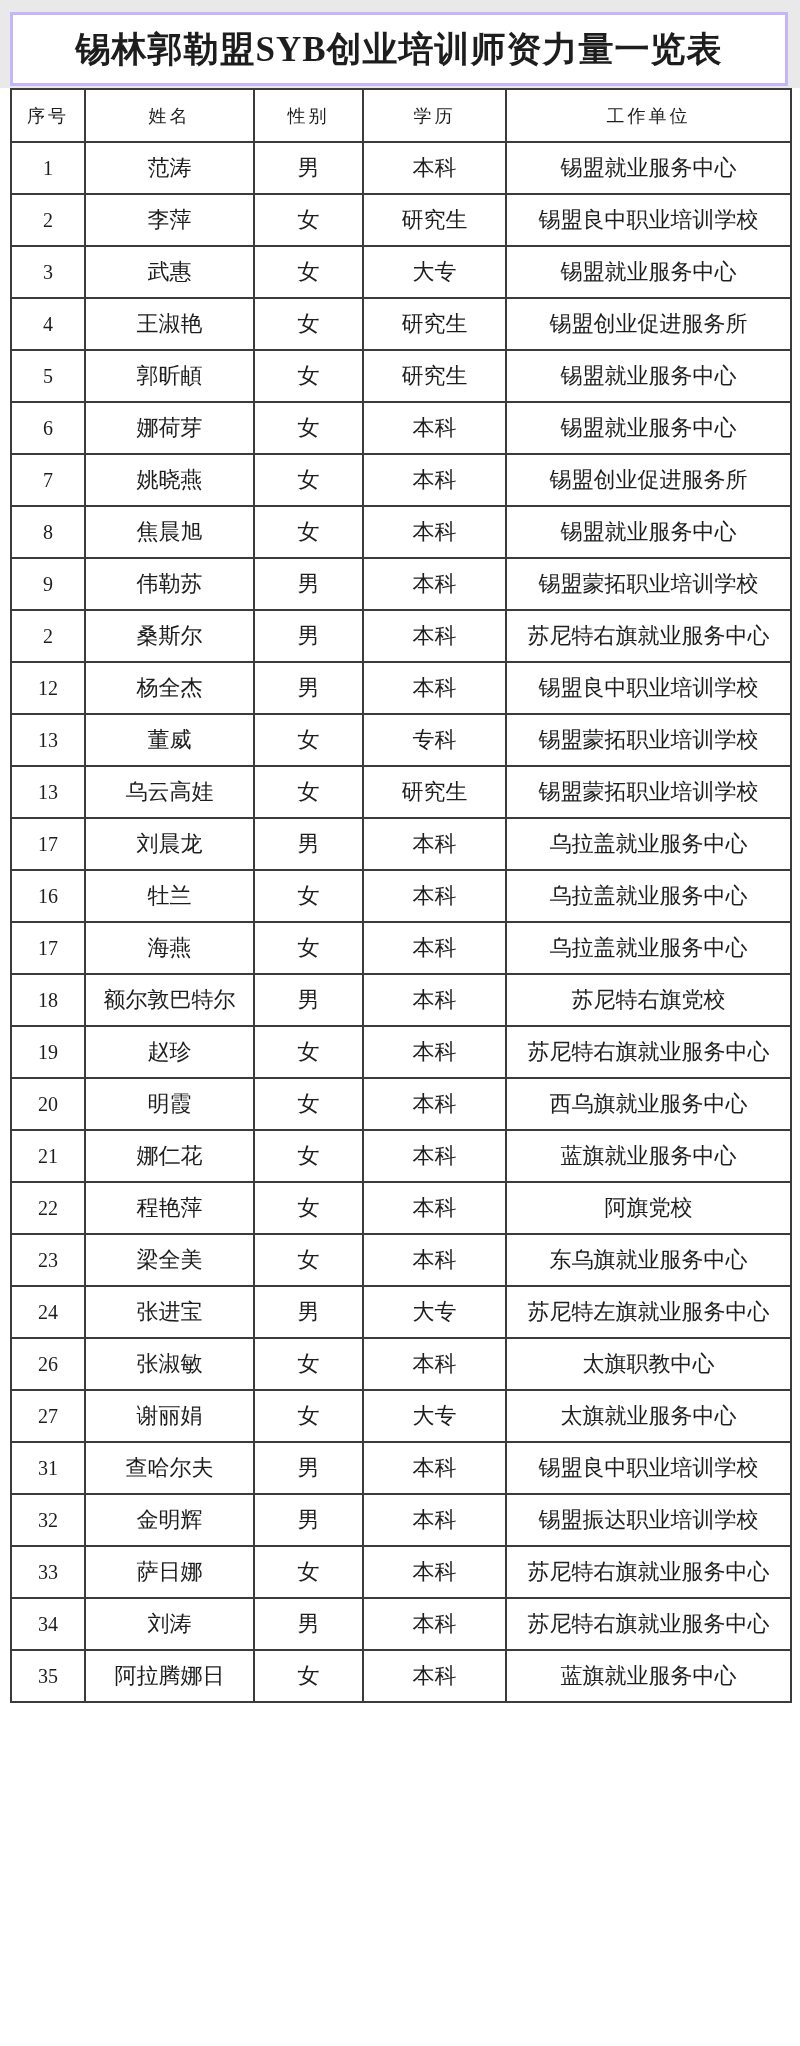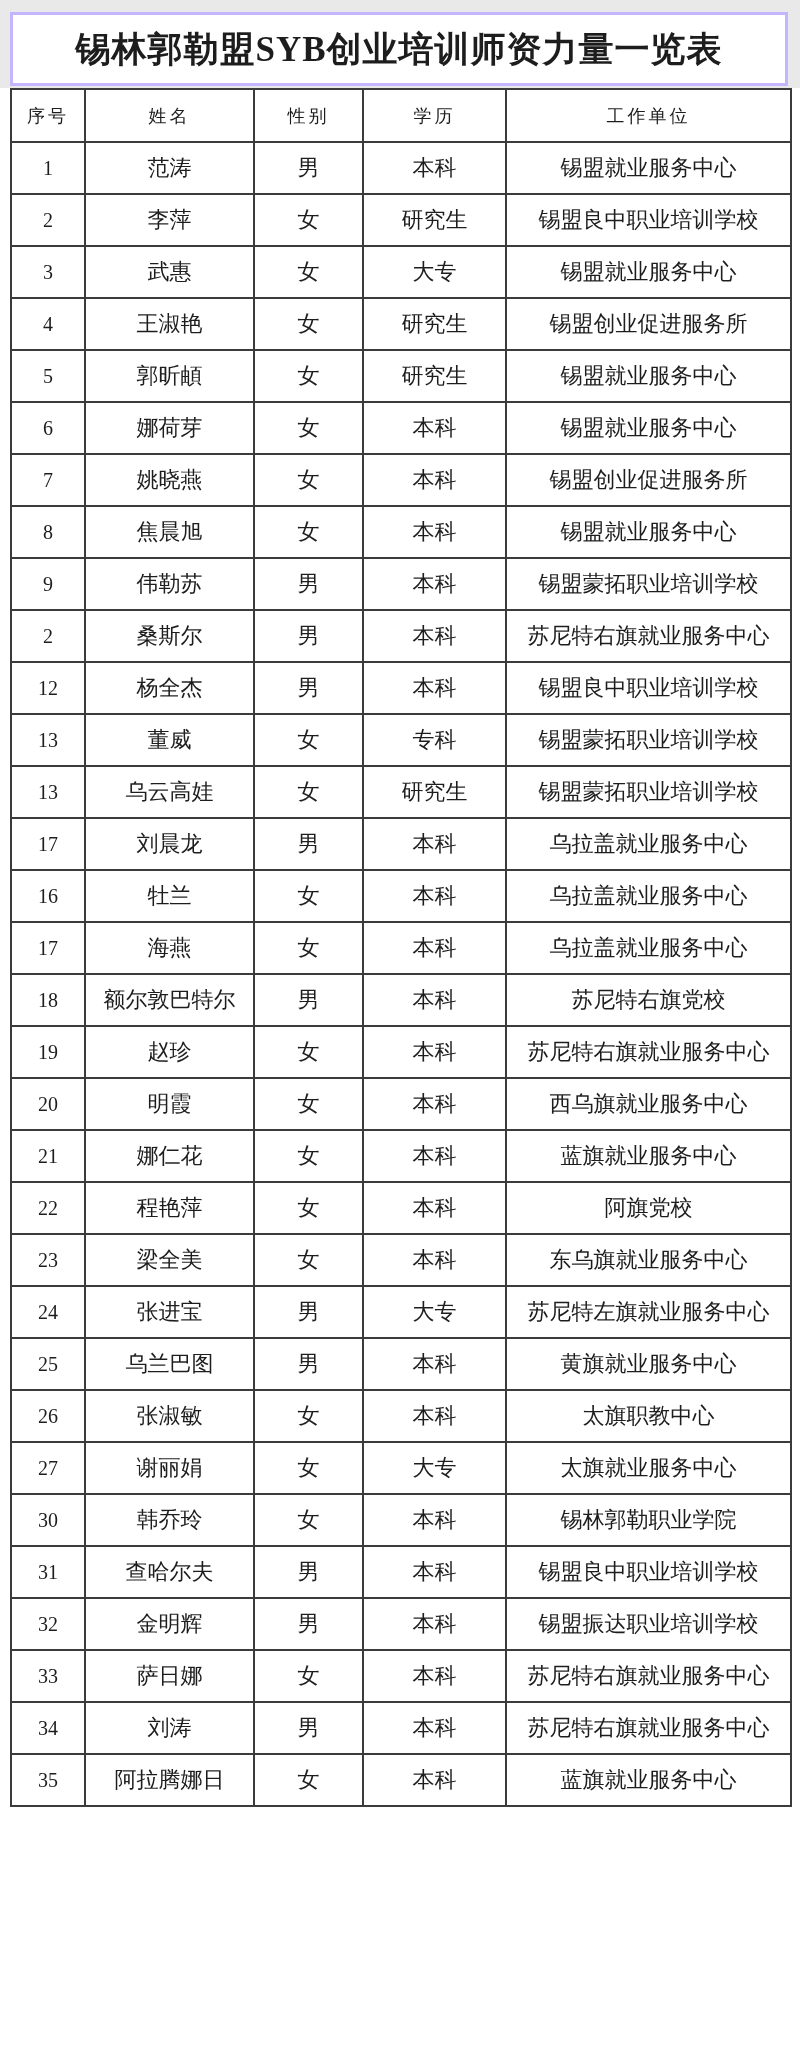--- a/index.html
+++ b/index.html
@@ -258,46 +258,32 @@
         <td>东乌旗就业服务中心</td>
       </tr>
       <tr>
         <td class="num-cell">24</td>
         <td>张进宝</td>
         <td>男</td>
         <td>大专</td>
         <td>苏尼特左旗就业服务中心</td>
       </tr>
       <tr>
-        <td class="num-cell">25</td>
-        <td>乌兰巴图</td>
-        <td>男</td>
-        <td>本科</td>
-        <td>黄旗就业服务中心</td>
-      </tr>
-      <tr>
         <td class="num-cell">26</td>
         <td>张淑敏</td>
         <td>女</td>
         <td>本科</td>
         <td>太旗职教中心</td>
       </tr>
       <tr>
         <td class="num-cell">27</td>
         <td>谢丽娟</td>
         <td>女</td>
         <td>大专</td>
         <td>太旗就业服务中心</td>
-      </tr>
-      <tr>
-        <td class="num-cell">30</td>
-        <td>韩乔玲</td>
-        <td>女</td>
-        <td>本科</td>
-        <td>锡林郭勒职业学院</td>
       </tr>
       <tr>
         <td class="num-cell">31</td>
         <td>查哈尔夫</td>
         <td>男</td>
         <td>本科</td>
         <td>锡盟良中职业培训学校</td>
       </tr>
       <tr>
         <td class="num-cell">32</td>

